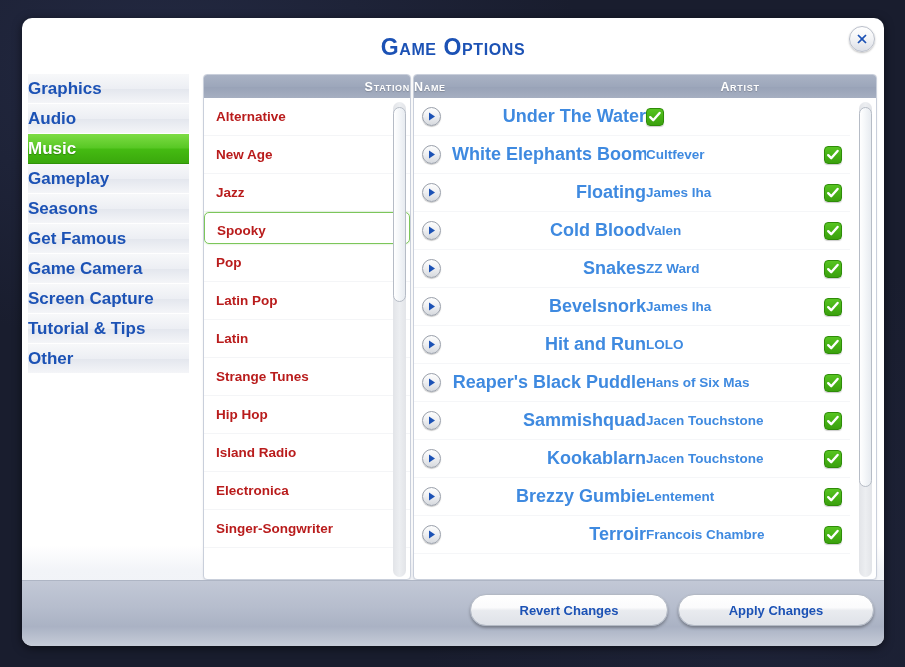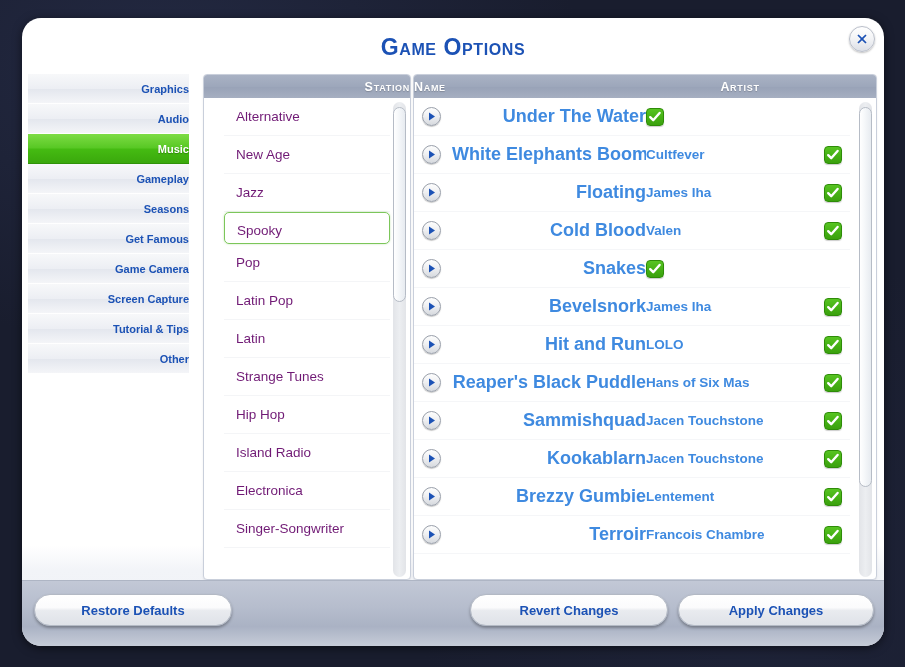--- a/index.html
+++ b/index.html
@@ -19,21 +19,21 @@
     position: relative;
   }
 
   
   #dialog {
     position: absolute;
     left: 22px;
     top: 18px;
     width: 862px;
     height: 628px;
-    border-radius: 19px;
+    border-radius: 10px;
     background: linear-gradient(to bottom, #ffffff 0%, #ffffff 84%, #f2f4f8 88%, #eef0f5 100%);
     box-shadow: 0 2px 10px rgba(0,0,0,0.55);
     overflow: hidden;
   }
 
   
   #title-bar {
     position: absolute;
     left: 0; top: 0;
     width: 100%;
@@ -80,23 +80,23 @@
   
   #sidebar {
     position: absolute;
     left: 6px;
     top: 0px;
     width: 161px;
   }
   .side-item {
     height: 30px;
     line-height: 30px;
-    text-align: right;
+    text-align: left;
     color: #1c52b5;
-    font-size: 11px;
+    font-size: 17px;
     font-weight: bold;
     background: linear-gradient(to bottom, #f7f8fa 0%, #eceef3 52%, #e4e7ee 53%, #f4f5f8 100%);
     border-bottom: 1px solid #ffffff;
     cursor: pointer;
     white-space: nowrap;
   }
   .side-item.selected {
     background: linear-gradient(to bottom, #7ddc45 0%, #58c824 48%, #45bb12 52%, #3aa80c 100%);
     color: #ffffff;
     text-shadow: 0 1px 1px rgba(0,0,0,0.25);
@@ -136,27 +136,27 @@
     position: relative;
     height: 483px;
     overflow: hidden;
   }
 
   
   .station-row {
     height: 38px;
     line-height: 38px;
     padding-left: 12px;
-    color: #701a75;
+    color: #b91c1c;
     font-size: 13.5px;
-    font-weight: normal;
+    font-weight: bold;
     border-bottom: 1px solid #f4f5f7;
     cursor: pointer;
     white-space: nowrap;
-    margin: 0 20px;
+    margin: 0 0;
   }
   .station-row.selected {
     border: 1px solid #7cc65a;
     border-radius: 5px;
     box-shadow: 0 0 2px rgba(124,198,90,0.5);
     height: 32px;
     line-height: 36px;
   }
 
   
@@ -383,20 +383,21 @@
                 </svg>
               </div>
             </div>
             <div class="song-row">
               <div class="play-btn">
                 <svg width="11" height="11" viewBox="0 0 11 11" aria-hidden="true">
                   <path d="M3 1.6 L9 5.5 L3 9.4 Z" fill="#1c52b5"></path>
                 </svg>
               </div>
               <div class="song-name">Snakes</div>
+              <div class="song-artist">ZZ Ward</div>
               <div class="song-check">
                 <svg width="14" height="14" viewBox="0 0 14 14" aria-hidden="true">
                   <path d="M2.2 7.2 L5.2 10.2 L11.6 3.0" stroke="#ffffff" stroke-width="2.4" fill="none" stroke-linecap="round" stroke-linejoin="round"></path>
                 </svg>
               </div>
             </div>
             <div class="song-row">
               <div class="play-btn">
                 <svg width="11" height="11" viewBox="0 0 11 11" aria-hidden="true">
                   <path d="M3 1.6 L9 5.5 L3 9.4 Z" fill="#1c52b5"></path>
@@ -497,18 +498,17 @@
           </div>
         <div class="scrolltrack">
           <div class="scrollthumb" id="song-thumb" style="top: 1%; height: 80%;"></div>
         </div>
       </div>
     </div>
 
   </div>
 
   <div id="footer">
-    <div class="btn" id="btn-restore">Restore Defaults</div>
     <div class="btn" id="btn-apply">Apply Changes</div>
     <div class="btn" id="btn-revert">Revert Changes</div>
   </div>
 
 </div>
 
 </body></html>

